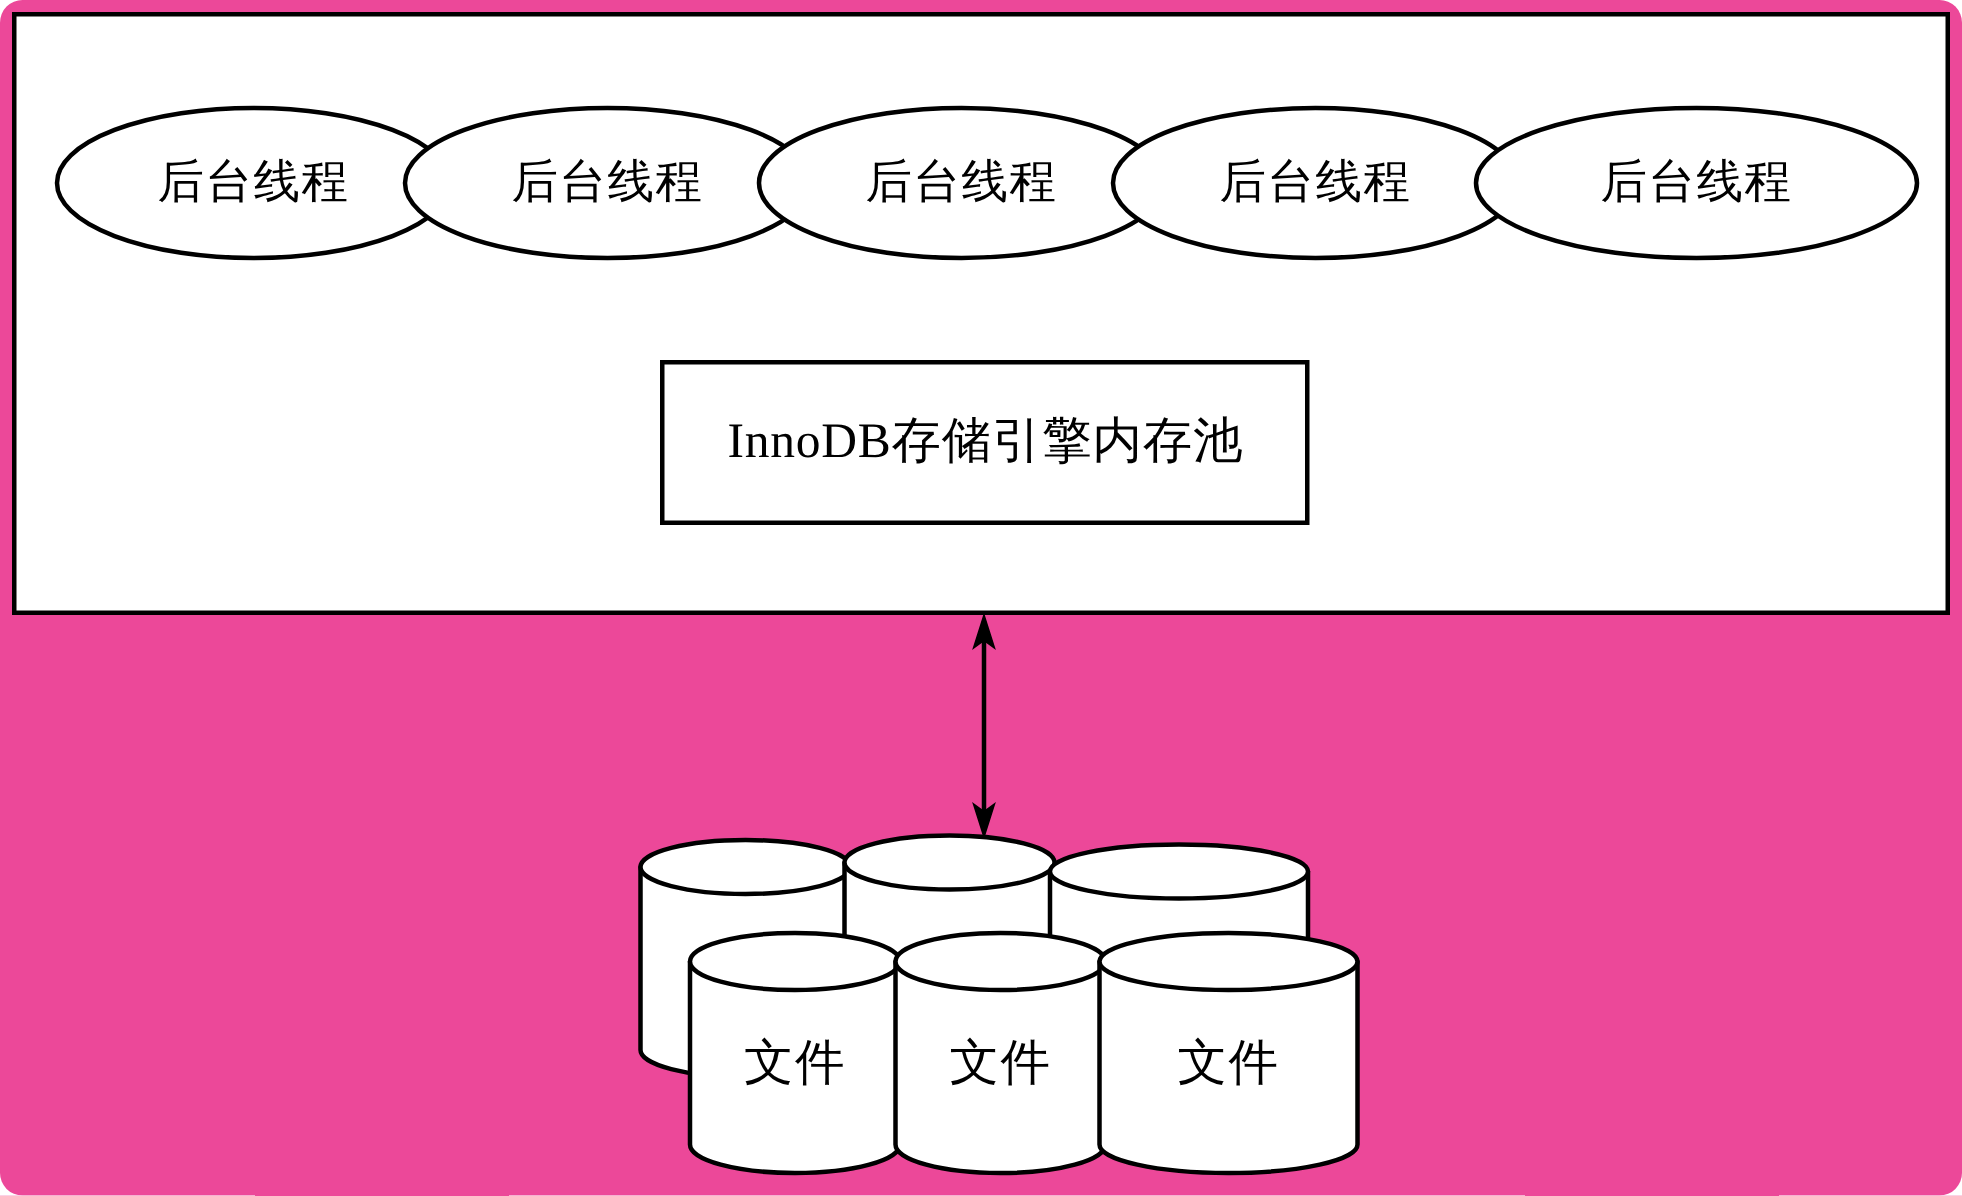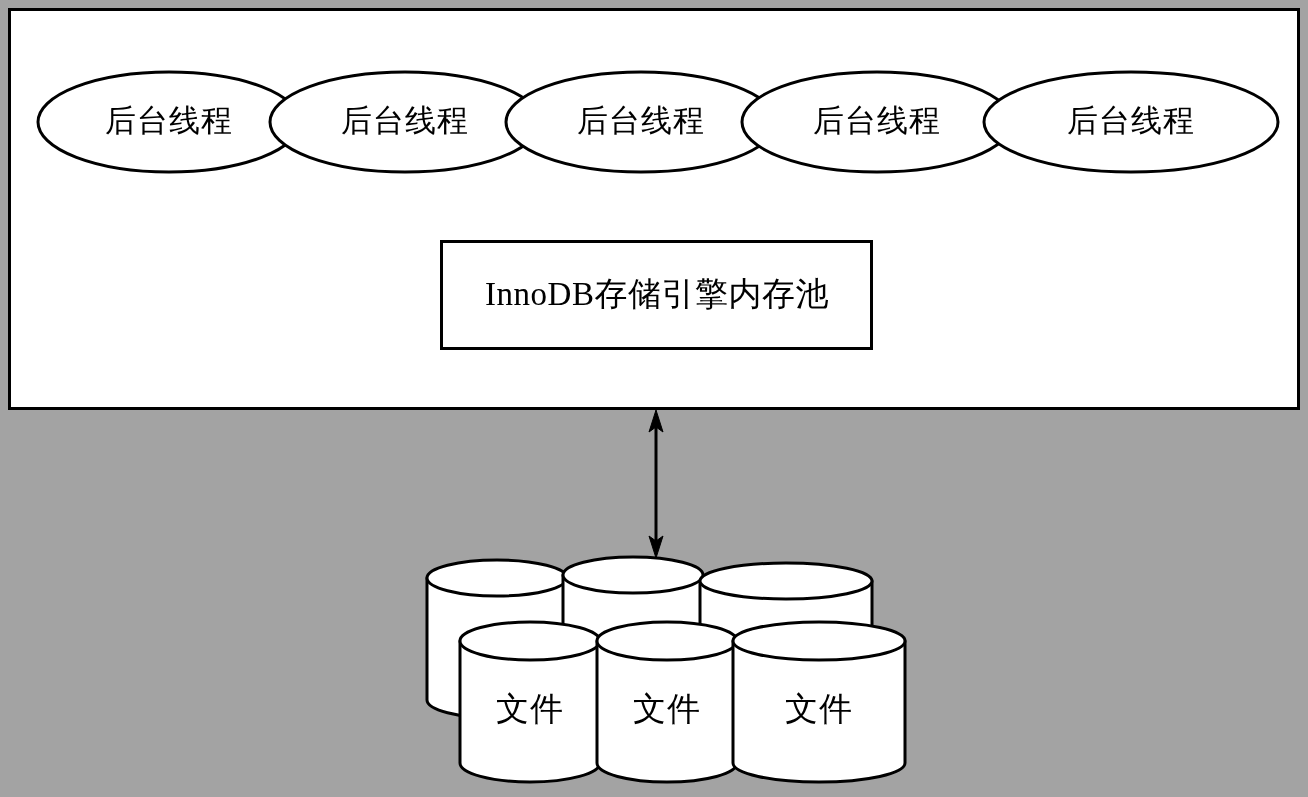--- a/index.html
+++ b/index.html
@@ -10,21 +10,22 @@
   body {
     width: 1308px;
     height: 797px;
     overflow: hidden;
     font-family: "Liberation Serif", "DejaVu Serif", serif;
   }
   #diagram-root {
     position: relative;
     width: 1308px;
     height: 797px;
-    background: #a3a3a3;
+    background: #ec4899;
+    border-radius: 15px;
   }
   svg.diagram-canvas {
     display: block;
     width: 1308px;
     height: 797px;
   }
   .shape-stroke {
     fill: #ffffff;
     stroke: #000000;
     stroke-width: 3;

